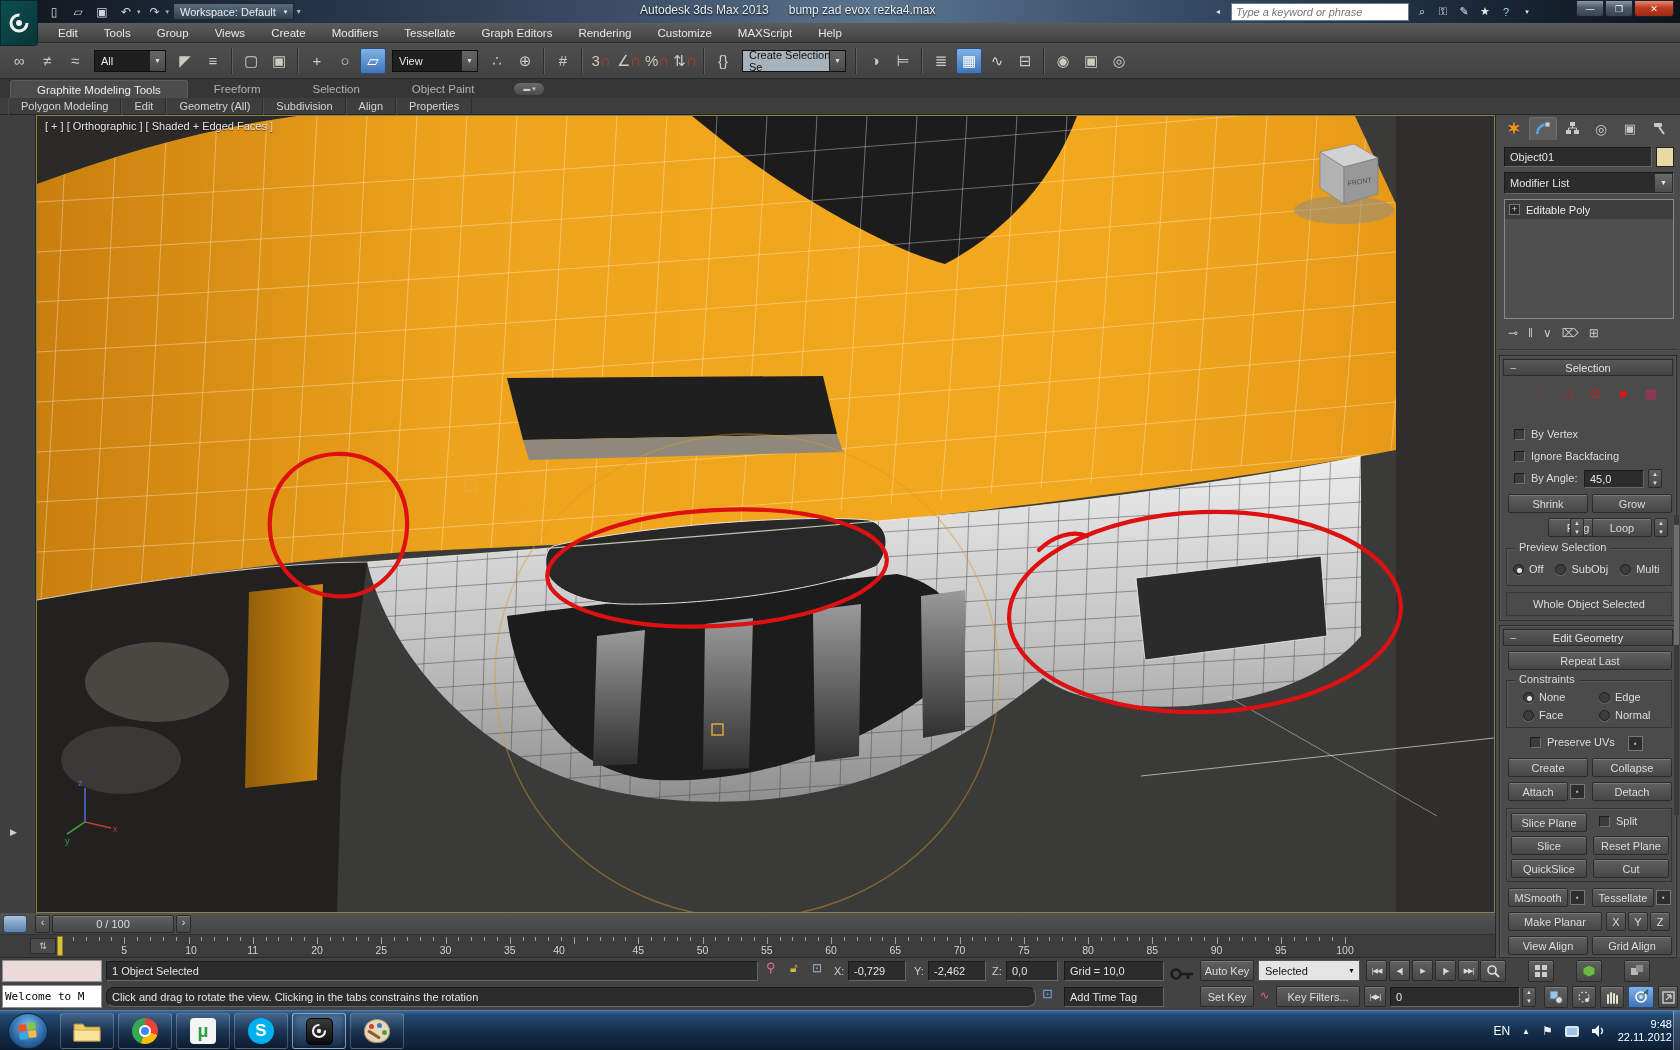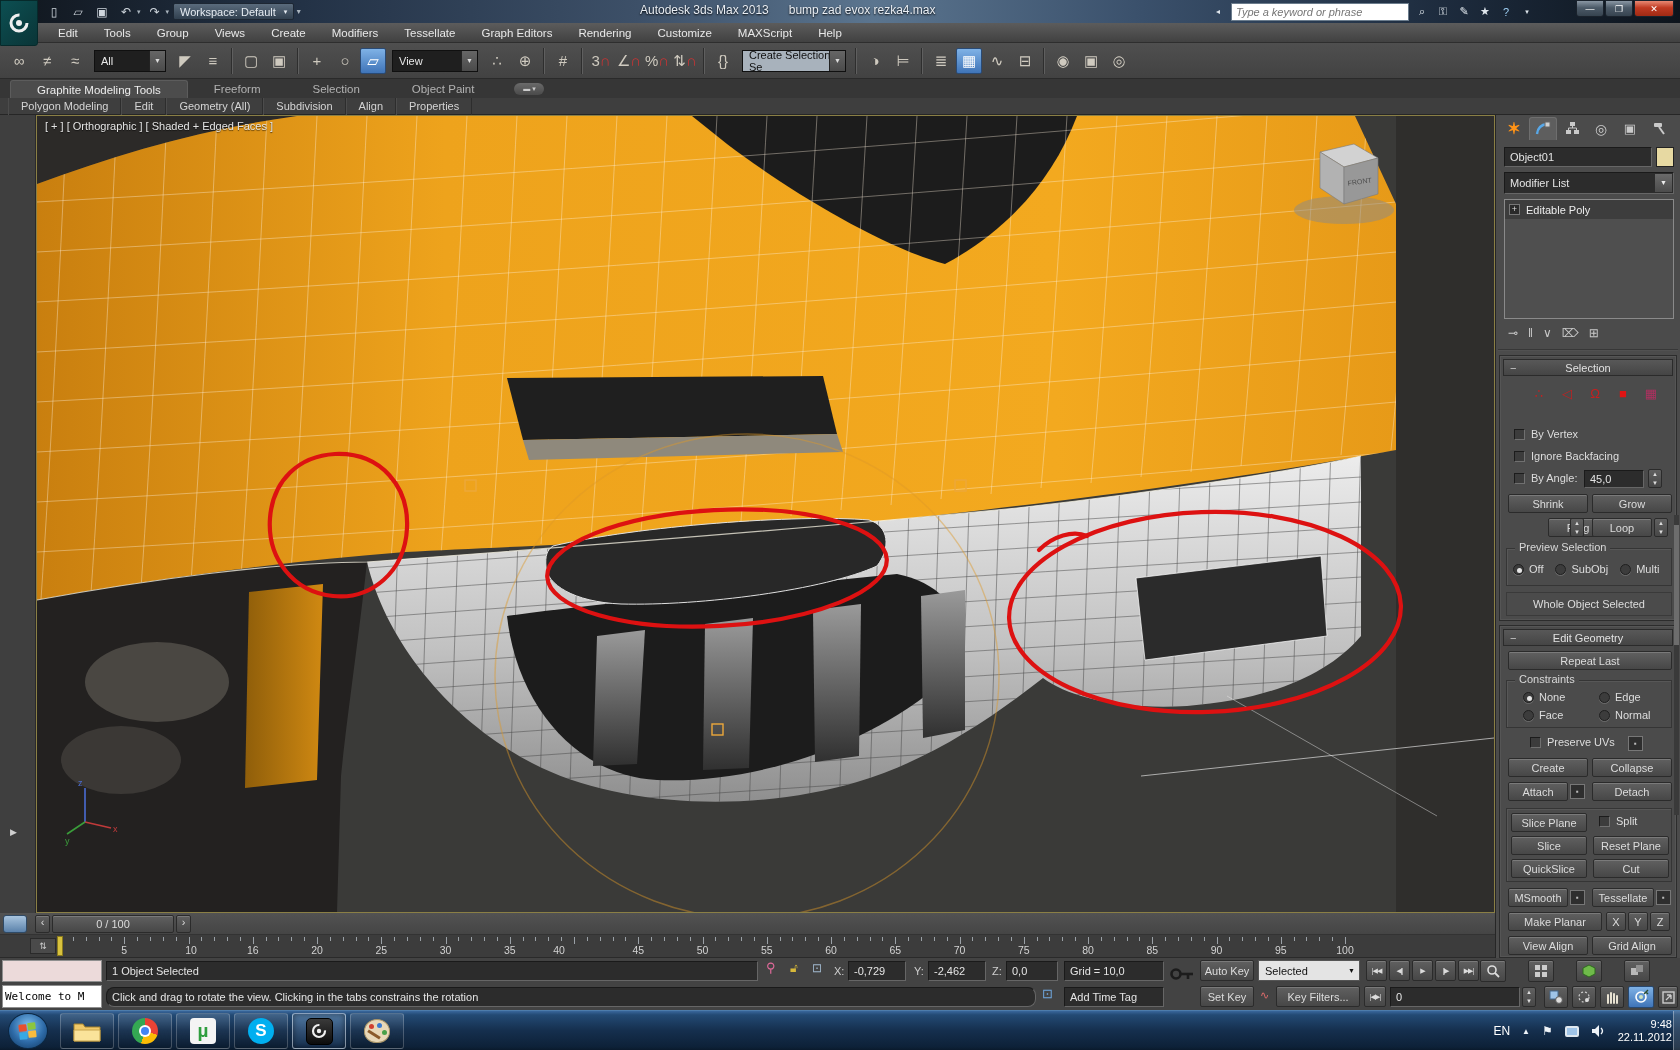--- a/index.html
+++ b/index.html
@@ -659,21 +659,21 @@
         <div class="tick" style="left: 201.35px; height: 4px;"></div>
         <div class="tick" style="left: 214.2px; height: 4px;"></div>
         <div class="tick" style="left: 227.05px; height: 4px;"></div>
         <div class="tick" style="left: 239.9px; height: 4px;"></div>
         <div class="tick-label" style="left: 191px;">10</div>
         <div class="tick" style="left: 252.75px; height: 7px;"></div>
         <div class="tick" style="left: 265.6px; height: 4px;"></div>
         <div class="tick" style="left: 278.45px; height: 4px;"></div>
         <div class="tick" style="left: 291.3px; height: 4px;"></div>
         <div class="tick" style="left: 304.15px; height: 4px;"></div>
-        <div class="tick-label" style="left: 252.75px;">16</div>
+        <div class="tick-label" style="left: 252.75px;">11</div>
         <div class="tick" style="left: 317px; height: 7px;"></div>
         <div class="tick" style="left: 329.85px; height: 4px;"></div>
         <div class="tick" style="left: 342.7px; height: 4px;"></div>
         <div class="tick" style="left: 355.55px; height: 4px;"></div>
         <div class="tick" style="left: 368.4px; height: 4px;"></div>
         <div class="tick-label" style="left: 317px;">20</div>
         <div class="tick" style="left: 381.25px; height: 7px;"></div>
         <div class="tick" style="left: 394.1px; height: 4px;"></div>
         <div class="tick" style="left: 406.95px; height: 4px;"></div>
         <div class="tick" style="left: 419.8px; height: 4px;"></div>

